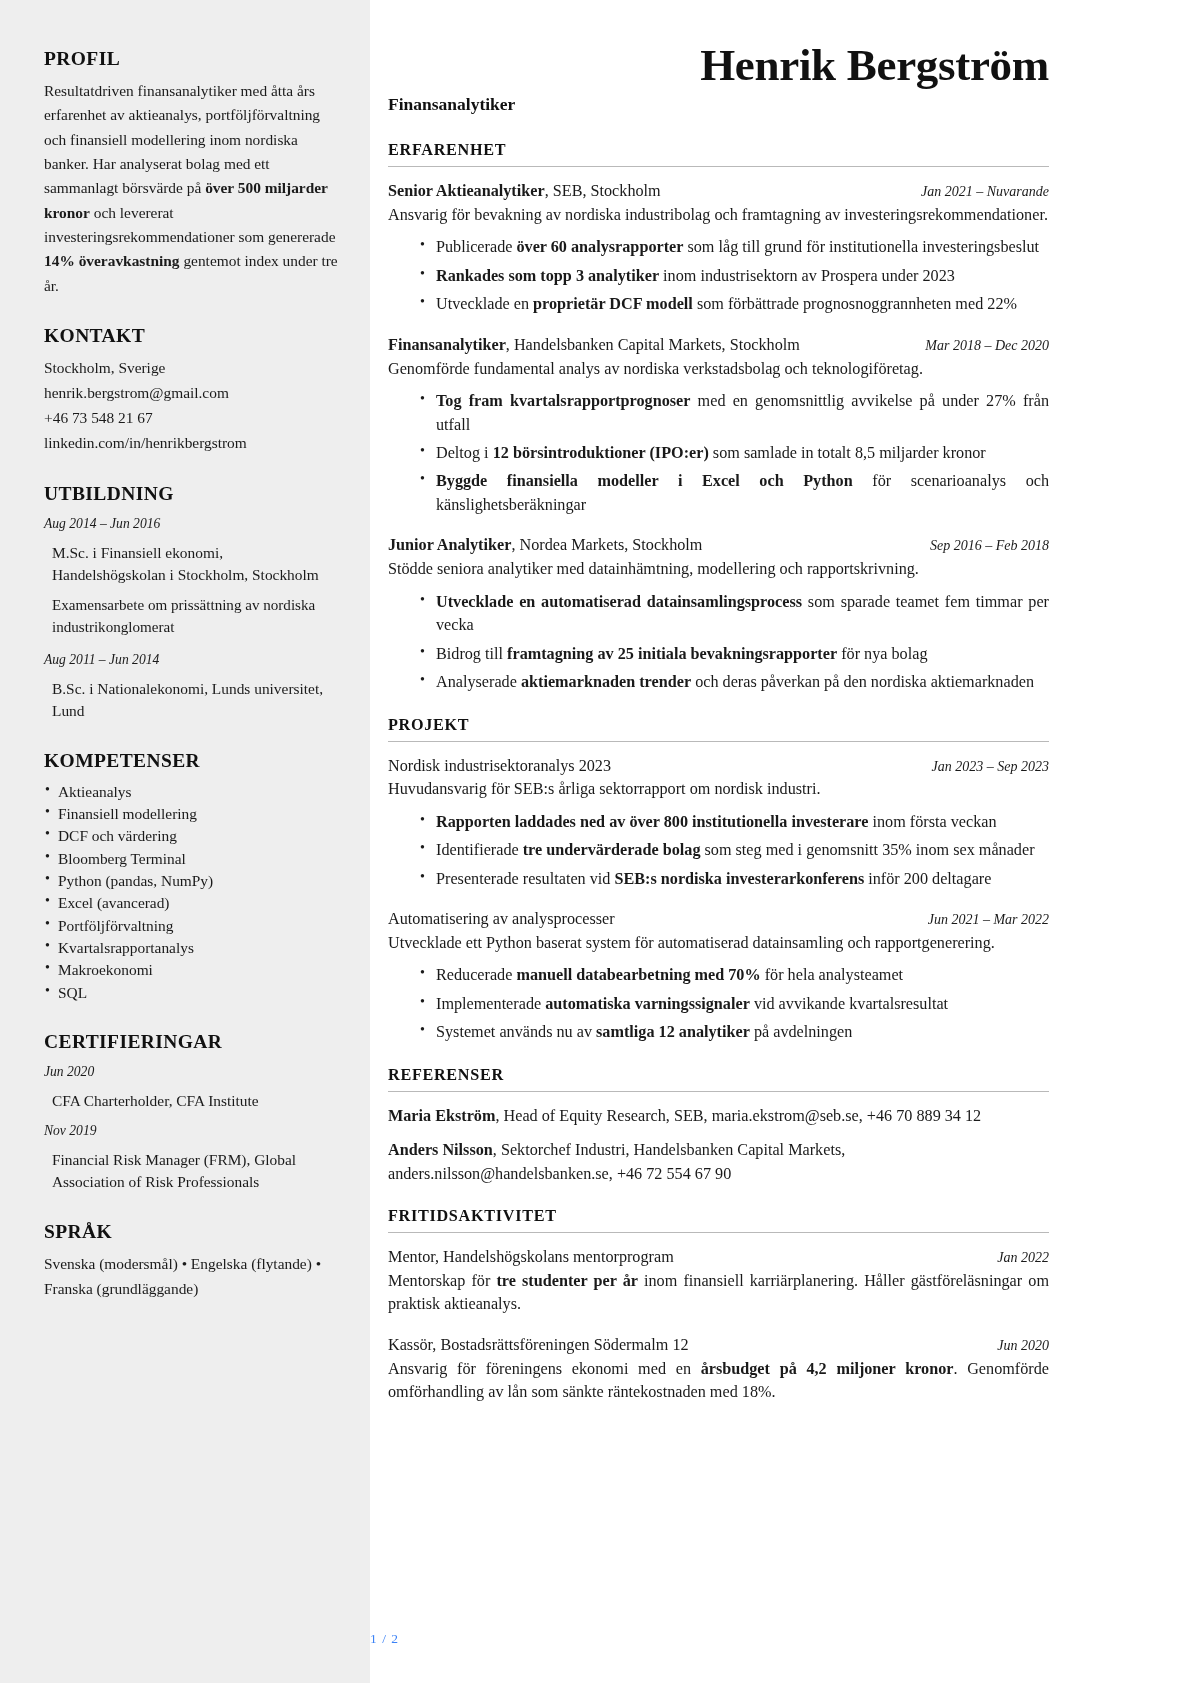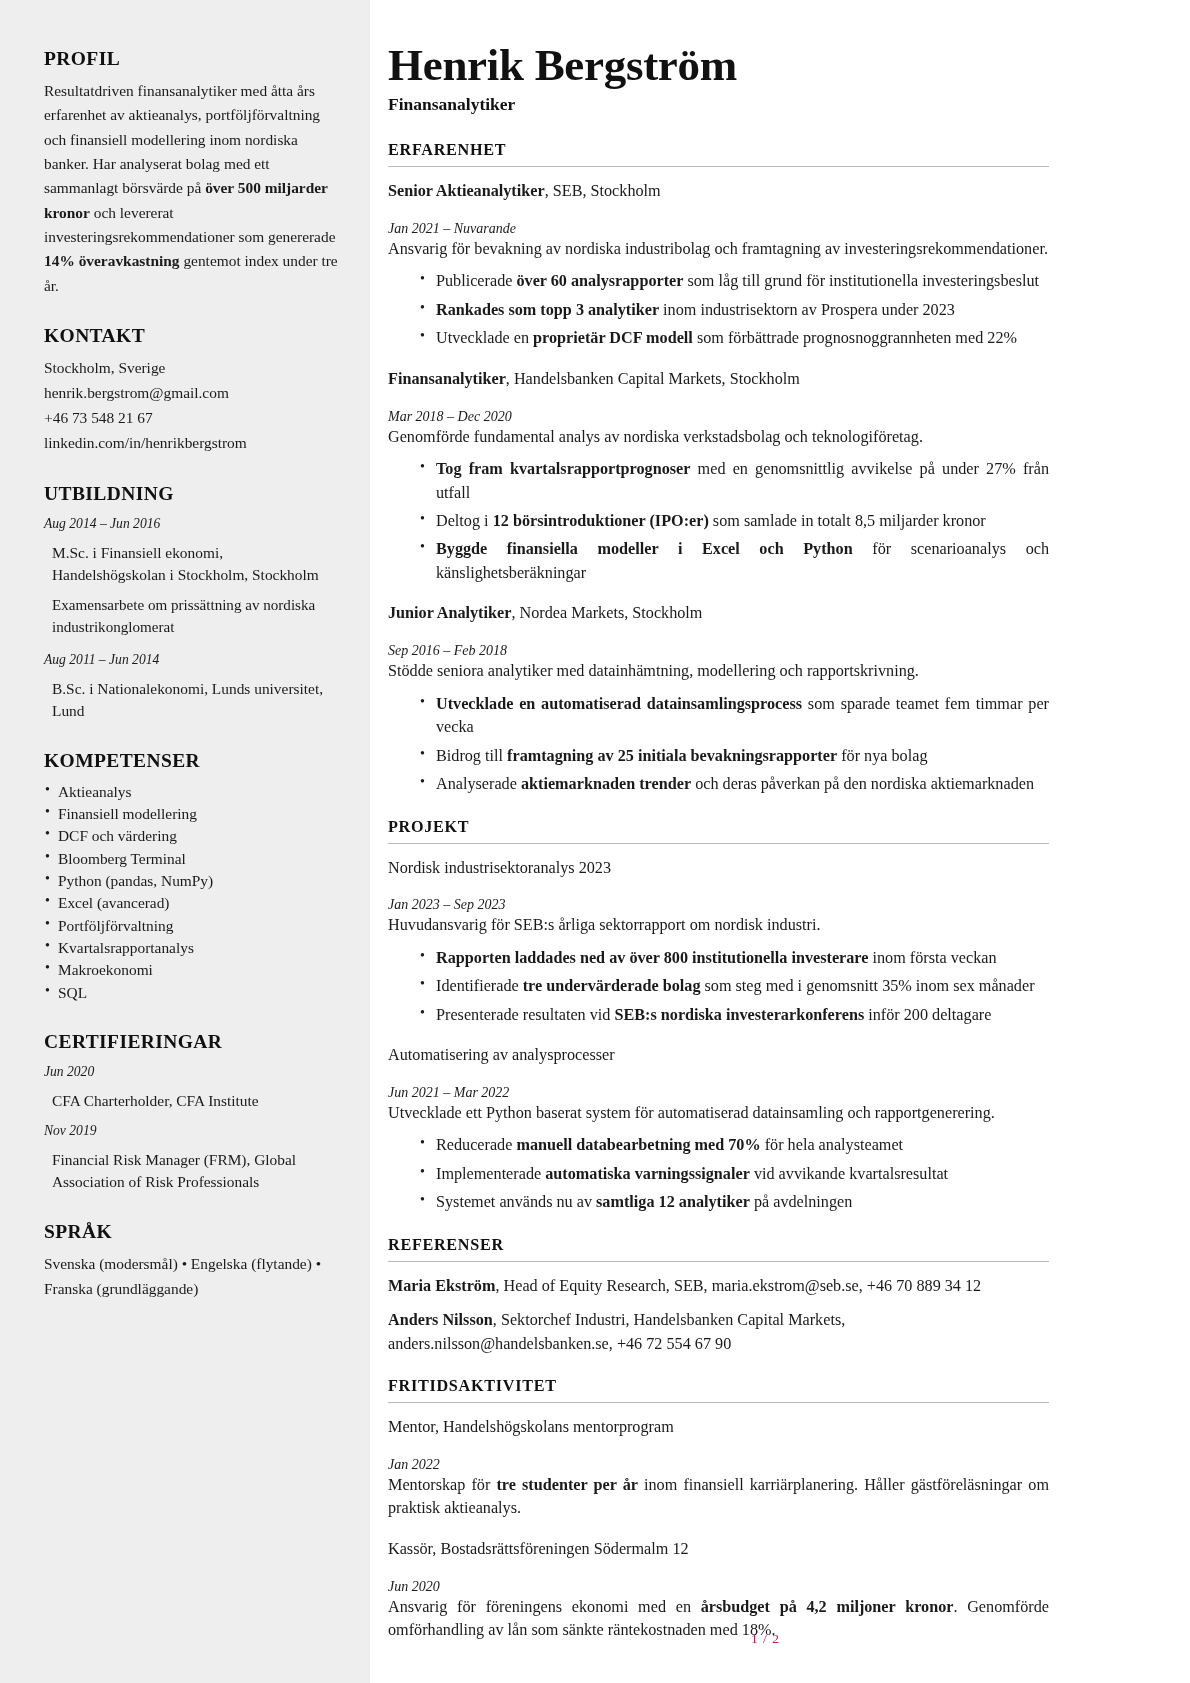--- a/index.html
+++ b/index.html
@@ -72,20 +72,21 @@
     padding: 42px 112px 0 18px;
     position: relative;
   }
   .name {
     font-size: 45px;
     font-weight: bold;
     letter-spacing: -0.3px;
     line-height: 1.05;
     margin: 0 0 5px 0;
     color: #111;
+    text-align: right;
   }
   .role {
     font-size: 17.5px;
     font-weight: bold;
     margin: 0 0 26px 0;
     color: #111;
   }
   .sec-h {
     font-size: 16.2px;
     font-weight: bold;
@@ -98,21 +99,20 @@
     border-top: 1px solid #b9b9b9;
     margin: 0 0 13px 0;
   }
   .sec { margin-bottom: 21px; }
   .entry { margin-bottom: 17px; }
   .entry-head {
     display: flex;
     align-items: baseline;
     justify-content: space-between;
     gap: 18px;
-    flex-direction: column;
   }
   .entry-title {
     font-size: 16.2px;
     line-height: 1.4;
   }
   .entry-title b { font-weight: bold; }
   .entry-date {
     font-size: 14px;
     font-style: italic;
     white-space: nowrap;
@@ -148,23 +148,23 @@
   .ref-line {
     font-size: 16.2px;
     line-height: 1.45;
     margin: 0 0 11px 0;
   }
   .footer {
     position: absolute;
     left: 0;
     right: 0;
     bottom: 36px;
-    text-align: center;
+    text-align: left;
     font-size: 13.5px;
-    color: #be185d;
+    color: #3b82f6;
     letter-spacing: 1px;
   }
 </style>
 </head>
 <body>
 
 <div class="page">
 
   <aside class="sidebar">
 

